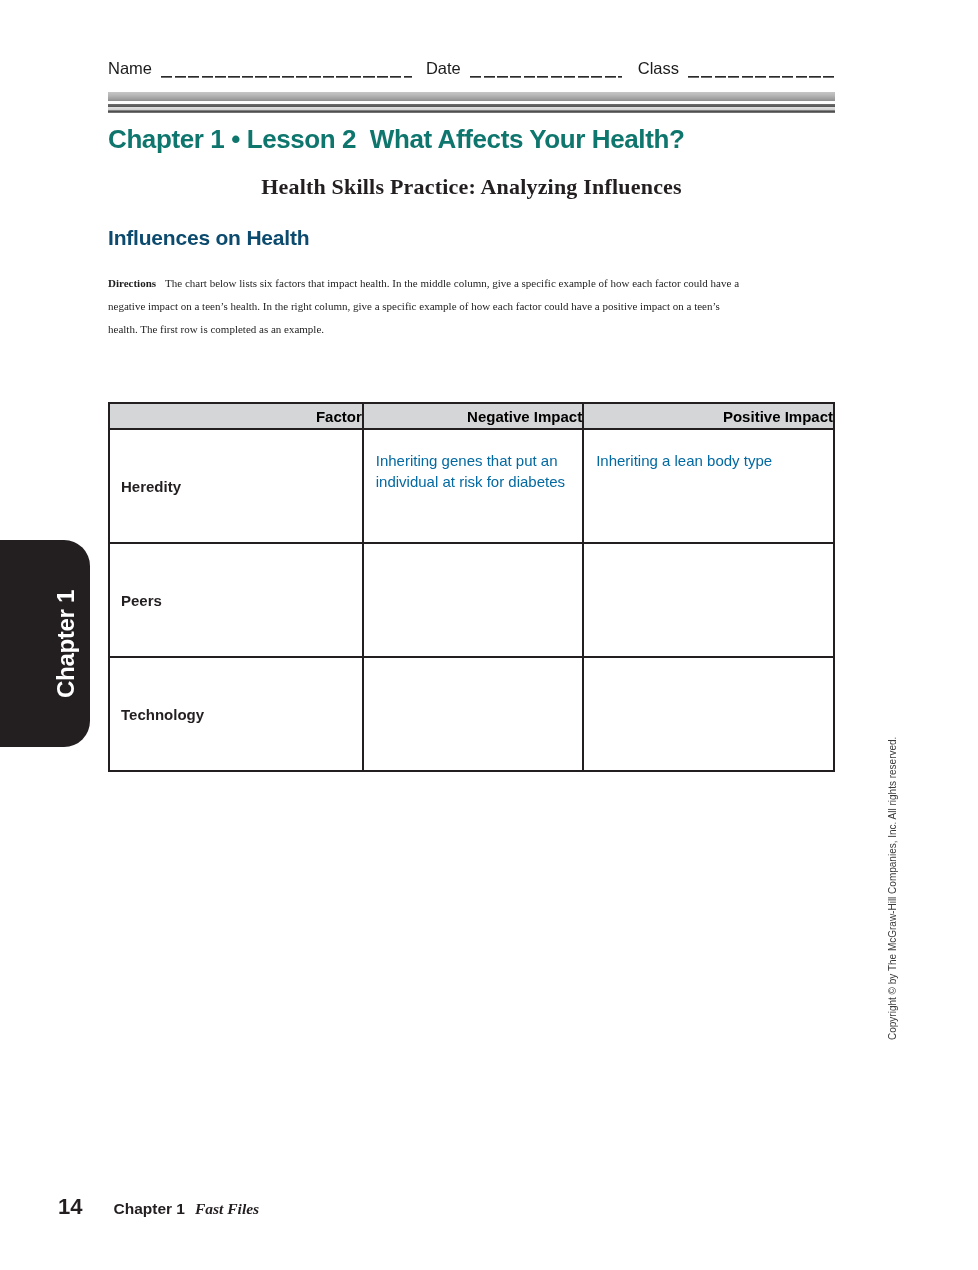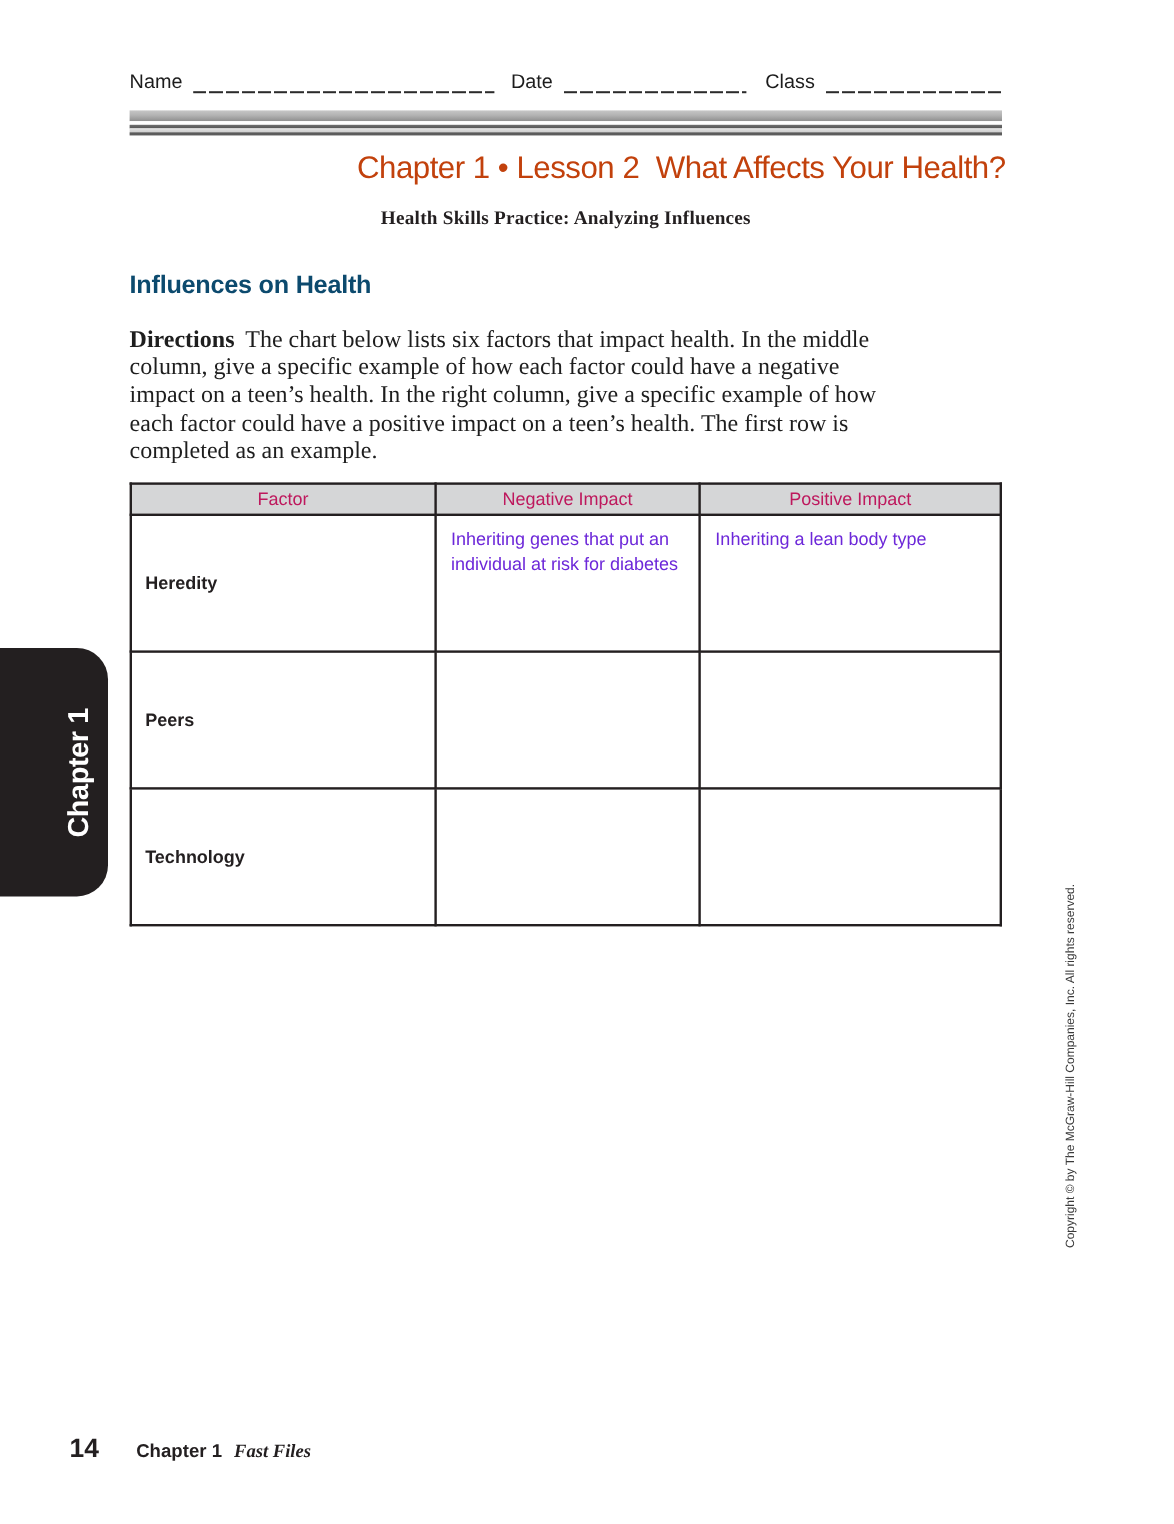--- a/index.html
+++ b/index.html
@@ -35,64 +35,64 @@
   .rulebar { position: absolute; top: 92px; left: 108px; width: 727px; height: 21px; }
   .rulebar .r1 { height: 9px; background: linear-gradient(to bottom, #c6c6c6, #b3b3b3 45%, #8f8f8f); }
   .rulebar .r2 { height: 2.5px; background: #fdfdfd; }
   .rulebar .r3 { height: 3px; background: linear-gradient(to bottom, #6e6e6e, #545454); }
   .rulebar .r4 { height: 3px; background: linear-gradient(to bottom, #e2e2e2, #cfcfcf); }
   .rulebar .r5 { height: 3.5px; background: linear-gradient(to bottom, #9a9a9a, #474747 55%, #8a8a8a); }
 
   
   .title {
     position: absolute; top: 124px; left: 108px; width: 730px;
-    font-size: 26px; font-weight: normal; letter-spacing: -0.4px;
-    color: #c2410c; white-space: pre; text-align: right;
+    font-size: 26px; font-weight: bold; letter-spacing: -0.4px;
+    color: #0f766e; white-space: pre;
   }
   .subtitle {
     position: absolute; top: 174px; left: 108px; width: 727px;
     text-align: center;
     font-family: "Liberation Serif", serif;
-    font-size: 16px; font-weight: bold; letter-spacing: 0.2px; color: #231f20;
+    font-size: 22px; font-weight: bold; letter-spacing: 0.2px; color: #231f20;
   }
   .section-heading {
     position: absolute; top: 226px; left: 108px;
     font-size: 21px; font-weight: bold; letter-spacing: -0.2px; color: #0c4a6e;
   }
 
   
   .directions {
     position: absolute; top: 272px; left: 108px; width: 632px;
     font-family: "Liberation Serif", serif;
-    font-size: 20px; line-height: 23.2px; color: #1e1e1e;
+    font-size: 11px; line-height: 23.2px; color: #1e1e1e;
   }
   .directions .dlabel { font-weight: bold; margin-right: 9px; }
 
   
   .grid {
     position: absolute; top: 402px; left: 108px; width: 727px;
     border-collapse: collapse; table-layout: fixed;
   }
   .grid th, .grid td { border: 2px solid #231f20; }
   .grid col.c1 { width: 35%; }
   .grid col.c2 { width: 30.4%; }
   .grid col.c3 { width: 34.6%; }
   .grid th {
     height: 26px; background: #d5d6d7;
-    font-size: 15px; font-weight: normal; text-align: center;
-    color: #be185d; padding: 2px 0;
+    font-size: 15px; font-weight: bold; text-align: right;
+    color: #000000; padding: 2px 0;
   }
   .grid td { height: 114px; background: #ffffff; }
   .grid td.factor {
     vertical-align: middle; font-size: 15px; font-weight: bold;
     padding-left: 11px; color: #231f20;
   }
   .grid td.impact {
     vertical-align: top; font-size: 15px; line-height: 21px;
-    padding: 9px 12px 6px 12px; color: #6d28d9;
+    padding: 20px 12px 6px 12px; color: #0369a1;
   }
 
   
   .side-tab {
     position: absolute; left: 0; top: 540px; width: 90px; height: 207px;
     background: #231f20; border-radius: 0 26px 26px 0;
   }
   .side-tab-label {
     position: absolute; left: 50%; top: 50%;
     transform: translate(calc(-50% + 21px), -50%) rotate(-90deg);

